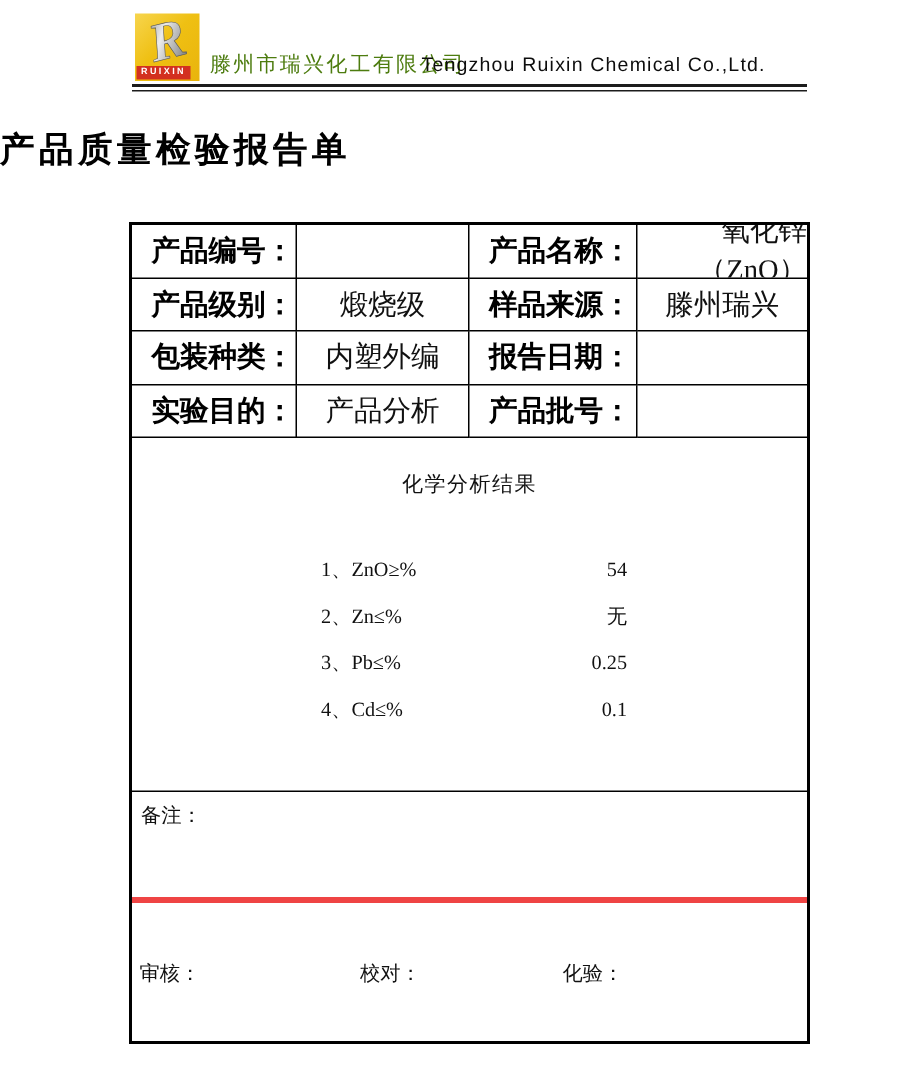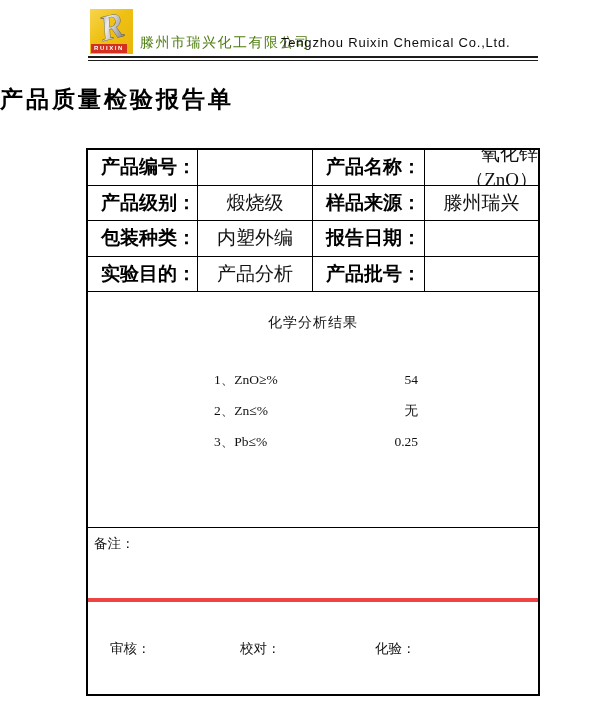--- a/index.html
+++ b/index.html
@@ -57,21 +57,21 @@
 
   .analysis { height:236px; border-bottom:1px solid #000; }
   .analysis-heading { padding-top:22px; text-align:center; font-size:14px; letter-spacing:1px; }
   .analysis-items { margin:32px 0 0 126px; width:204px; }
   .analysis-item { display:flex; justify-content:space-between; align-items:center; height:31px; font-size:13.5px; }
 
   .remarks { height:74px; border-bottom:4px solid #ef4444; padding:7px 0 0 6px; font-size:13.5px; }
 
   .signatures { height:92px; position:relative; font-size:13.5px; }
   .sig { position:absolute; top:38px; }
-  .sig-review { left:22px; }
+  .sig-review { left:5px; }
   .sig-proof  { left:152px; }
   .sig-assay  { left:287px; }
 </style>
 </head>
 <body>
 
 <div class="page">
 
   <div class="logo">
     <div class="logo-bg">
@@ -128,20 +128,24 @@
           <span>54</span>
         </div>
         <div class="analysis-item">
           <span>2、Zn≤%</span>
           <span>无</span>
         </div>
         <div class="analysis-item">
           <span>3、Pb≤%</span>
           <span>0.25</span>
         </div>
+        <div class="analysis-item">
+          <span>4、Cd≤%</span>
+          <span>0.1</span>
+        </div>
       </div>
     </div>
 
     <div class="remarks">
       <span>备注：</span>
     </div>
 
     <div class="signatures">
       <span class="sig sig-review">审核：</span>
       <span class="sig sig-proof">校对：</span>

